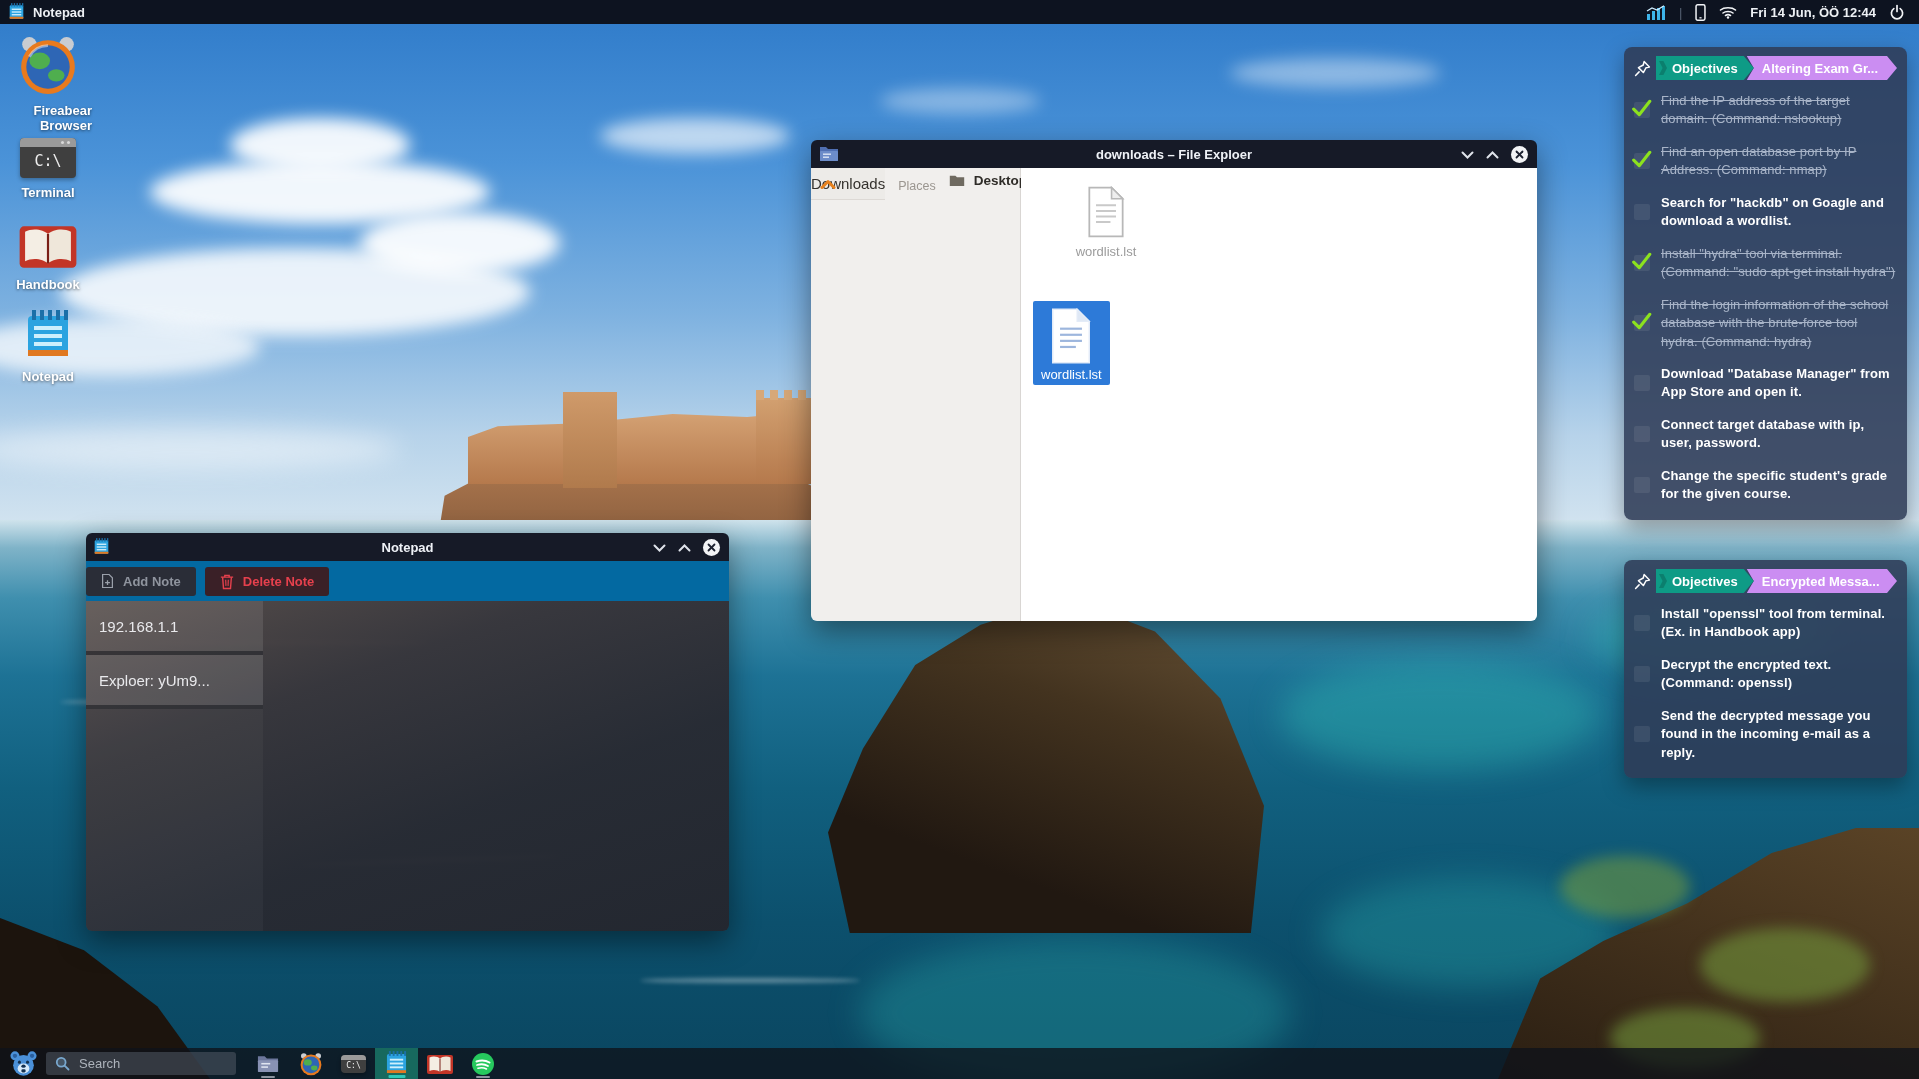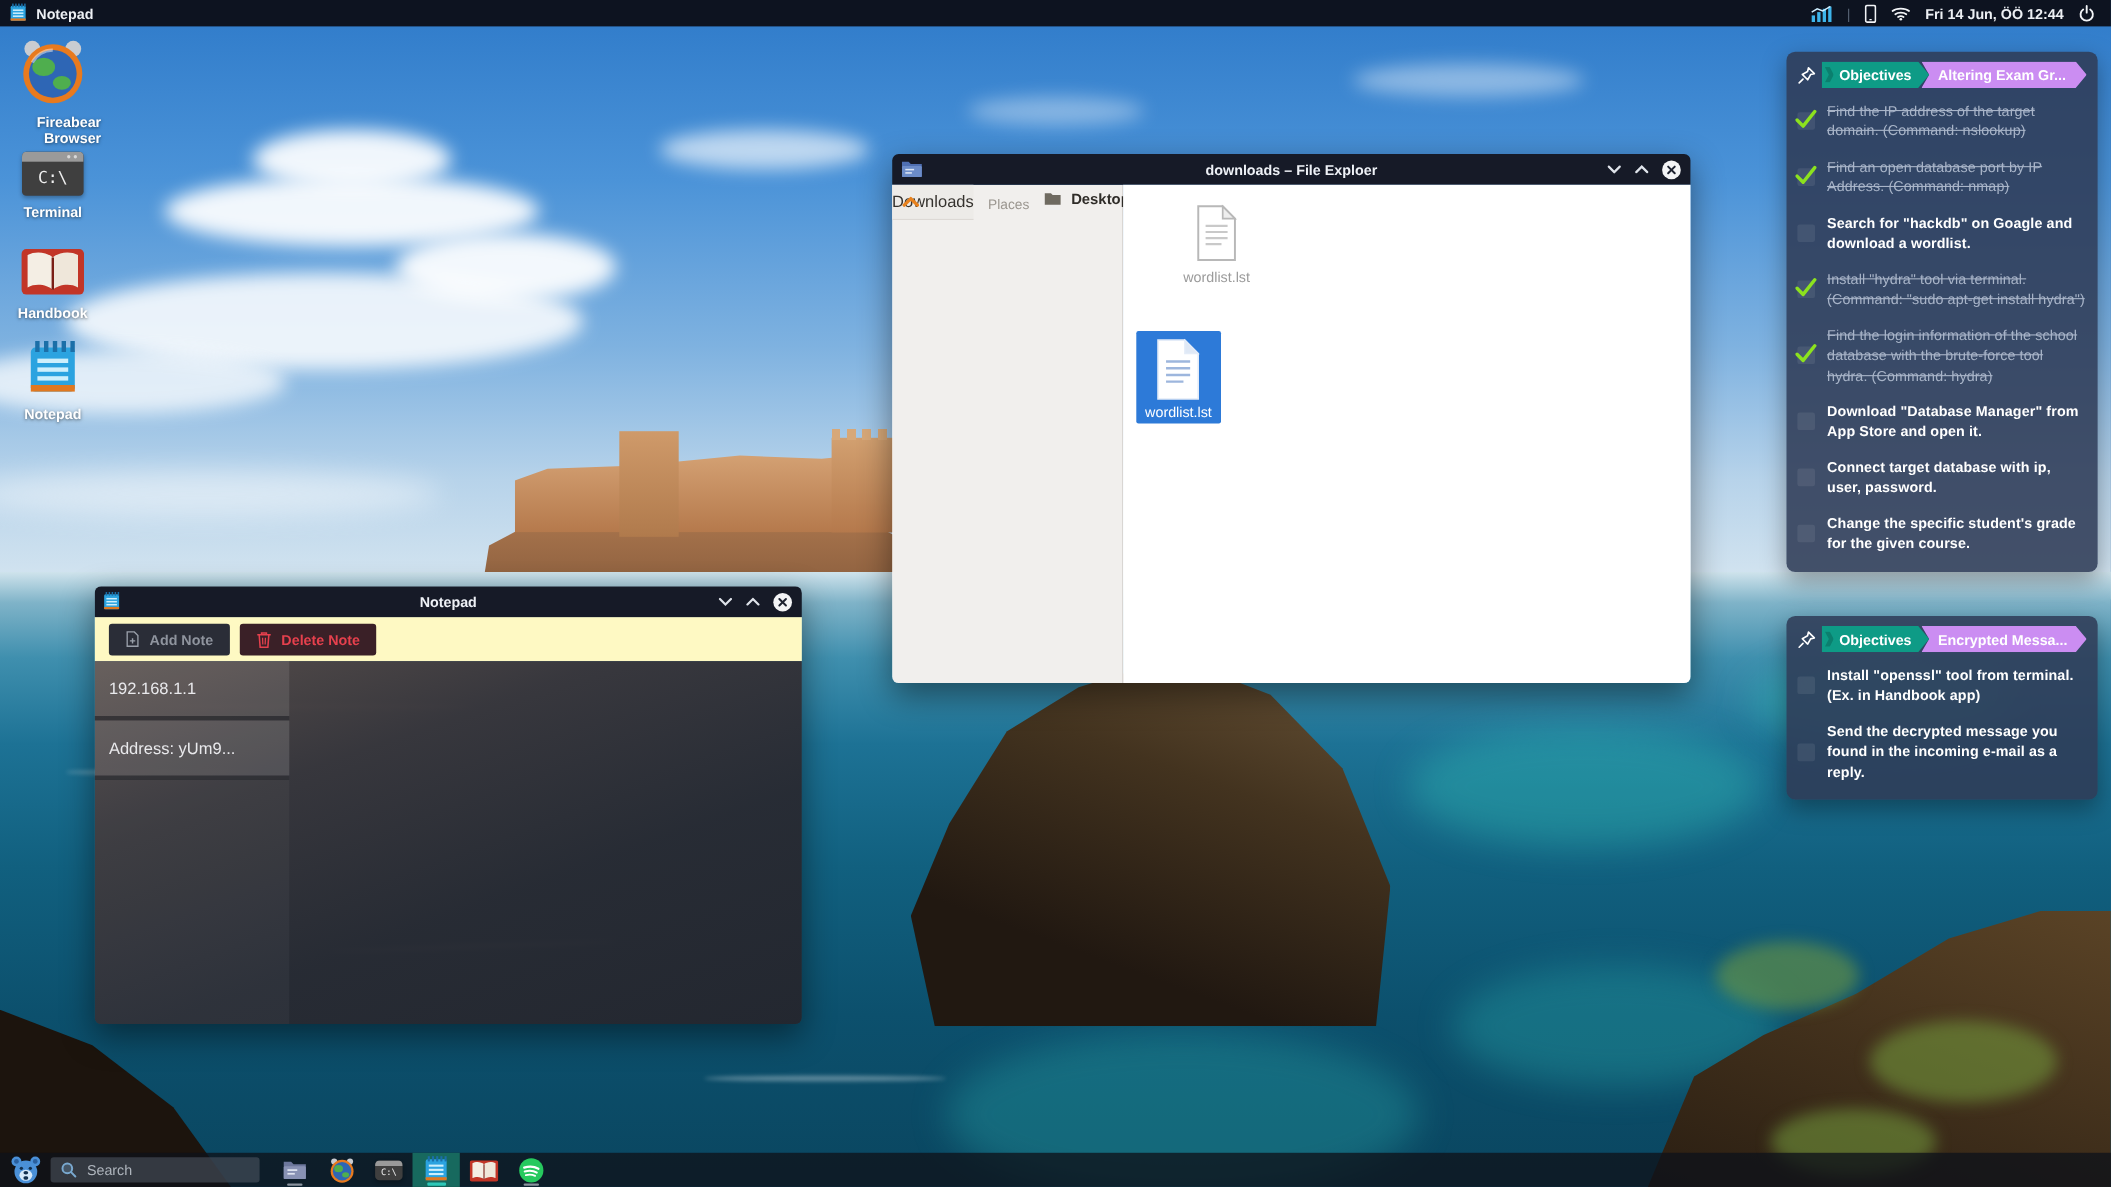--- a/index.html
+++ b/index.html
@@ -72,21 +72,21 @@
   .fe-place{display:flex;align-items:center;gap:9px;height:25px;padding-left:13px;font-size:13.5px;color:#2f2c28;font-weight:600;}
   .fe-place.selected{background:#2d7ad8;color:#fff;font-weight:700;}
   .fe-main{flex:1;background:#fff;position:relative;}
   .file{position:absolute;display:flex;flex-direction:column;align-items:center;}
   .file .fname{font-size:13px;color:#9b9b9b;margin-top:6px;}
   .file.selected{background:#2d7ad8;border-radius:2px;padding:7px 8px 3px;}
   .file.selected .fname{color:#fff;margin-top:3px;}
 
   
   .np{left:86px;top:533px;width:643px;height:398px;}
-  .np-toolbar{height:40px;background:#fef9c3;display:flex;align-items:center;gap:9px;padding-left:13px;flex:0 0 40px;}
+  .np-toolbar{height:40px;background:#0369a1;display:flex;align-items:center;gap:9px;flex:0 0 40px;}
   .btn{height:29px;display:flex;align-items:center;gap:9px;padding:0 15px;border-radius:3px;font-size:13px;font-weight:700;}
   .btn-add{background:#2a2d37;color:#8f949e;}
   .btn-del{background:#3a2027;color:#e6404d;}
   .np-body{flex:1;display:flex;min-height:0;
      background:linear-gradient(160deg,rgba(88,76,72,.97) 0%,rgba(56,53,58,.97) 30%,rgba(40,42,50,.97) 62%,rgba(36,38,46,.97) 100%);}
   .np-list{width:177px;display:flex;flex-direction:column;background:rgba(255,255,255,.035);flex:0 0 177px;}
   .np-item{height:50px;display:flex;align-items:center;padding-left:13px;font-size:15px;color:#e9e9ec;
            background:rgba(255,255,255,.07);border-bottom:4px solid rgba(22,24,30,.55);}
   .np-item.selected{background:rgba(255,255,255,.10);}
   .np-content{flex:1;padding:12px 8px;font-size:15px;color:#f4f4f6;border-left:4px solid rgba(22,24,30,.45);}
@@ -378,21 +378,21 @@
           </svg>
         <span>Delete Note</span>
       </div>
     </div>
     <div class="np-body">
       <div class="np-list">
         <div class="np-item">
             <span>192.168.1.1</span>
           </div>
         <div class="np-item selected">
-            <span>Address: yUm9...</span>
+            <span>Exploer: yUm9...</span>
           </div>
       </div>
     </div>
   </div>
 
   <div class="obj-panel obj-p1">
     <div class="obj-head">
       <svg class="pin" width="17" height="17" viewBox="0 0 16 16">
           <path d="M9.5 1.5 l5 5 -3.2 0.8 -2.5 4.5 -4.6 -4.6 4.5 -2.5 z" stroke="#fff" stroke-width="1.4" fill="none" stroke-linejoin="round"></path>
           <line x1="4.8" y1="11.2" x2="1.5" y2="14.5" stroke="#fff" stroke-width="1.4" stroke-linecap="round"></line>
@@ -458,20 +458,24 @@
           <path d="M9.5 1.5 l5 5 -3.2 0.8 -2.5 4.5 -4.6 -4.6 4.5 -2.5 z" stroke="#fff" stroke-width="1.4" fill="none" stroke-linejoin="round"></path>
           <line x1="4.8" y1="11.2" x2="1.5" y2="14.5" stroke="#fff" stroke-width="1.4" stroke-linecap="round"></line>
         </svg>
       <div class="ribbon ribbon-teal">Objectives</div>
       <div class="ribbon ribbon-mission">Encrypted Messa...</div>
     </div>
     <div class="obj-list">
       <div class="obj-item">
         <span class="obj-box"></span>
         <span class="obj-text">Install "openssl" tool from terminal. (Ex. in Handbook app)</span>
+      </div>
+      <div class="obj-item">
+        <span class="obj-box"></span>
+        <span class="obj-text">Decrypt the encrypted text. (Command: openssl)</span>
       </div>
       <div class="obj-item">
         <span class="obj-box"></span>
         <span class="obj-text">Send the decrypted message you found in the incoming e-mail as a reply.</span>
       </div>
     </div>
   </div>
 
   <div class="taskbar">
     <div class="start">

